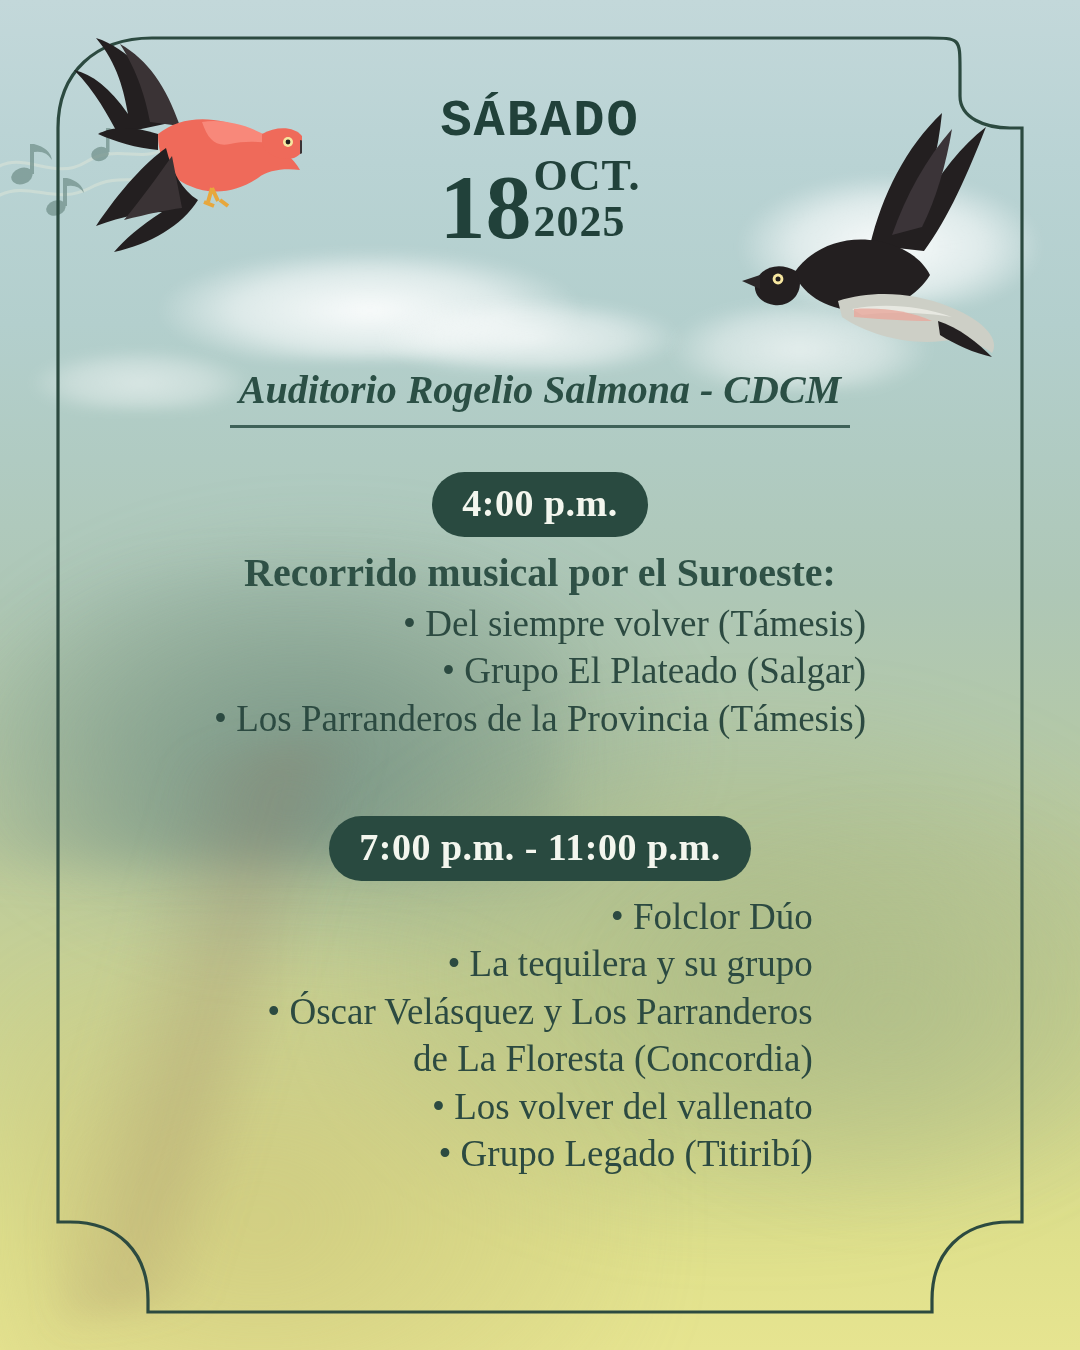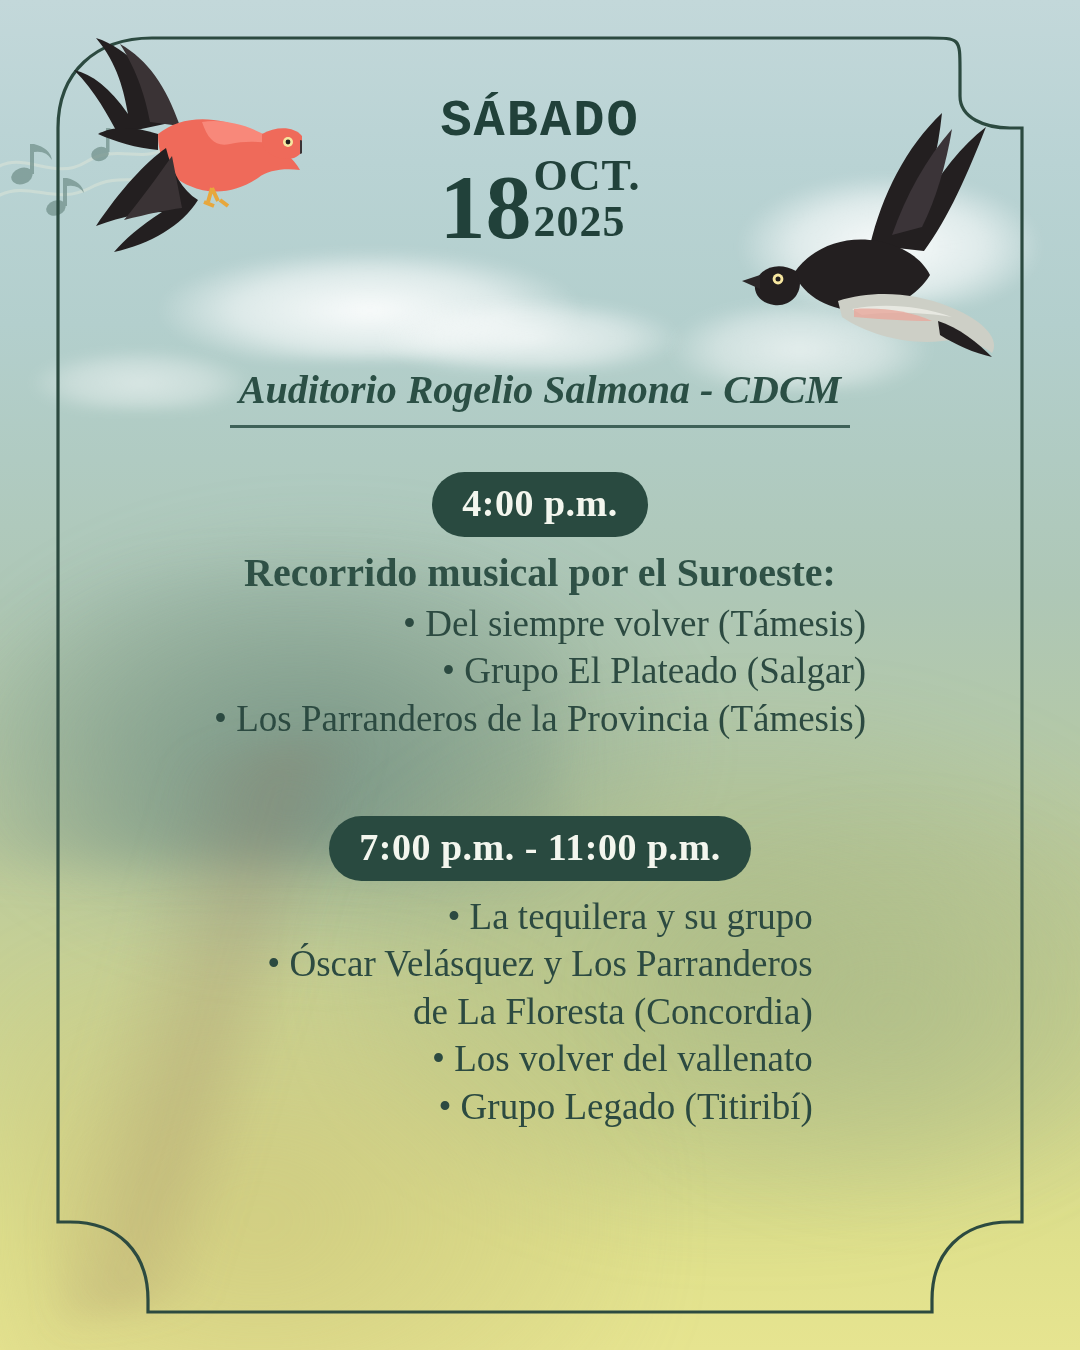--- a/index.html
+++ b/index.html
@@ -341,20 +341,21 @@
     <ul class="act-list">
       <li>• Del siempre volver (Támesis)</li>
       <li>• Grupo El Plateado (Salgar)</li>
       <li>• Los Parranderos de la Provincia (Támesis)</li>
     </ul>
   </div>
 
   <div class="section section-2">
     <div class="time-pill">7:00 p.m. - 11:00 p.m.</div>
     <ul class="act-list">
+      <li>• Folclor Dúo</li>
       <li>• La tequilera y su grupo</li>
       <li>• Óscar Velásquez y Los Parranderos
 de La Floresta (Concordia)</li>
       <li>• Los volver del vallenato</li>
       <li>• Grupo Legado (Titiribí)</li>
     </ul>
   </div>
 
 </div>
 

